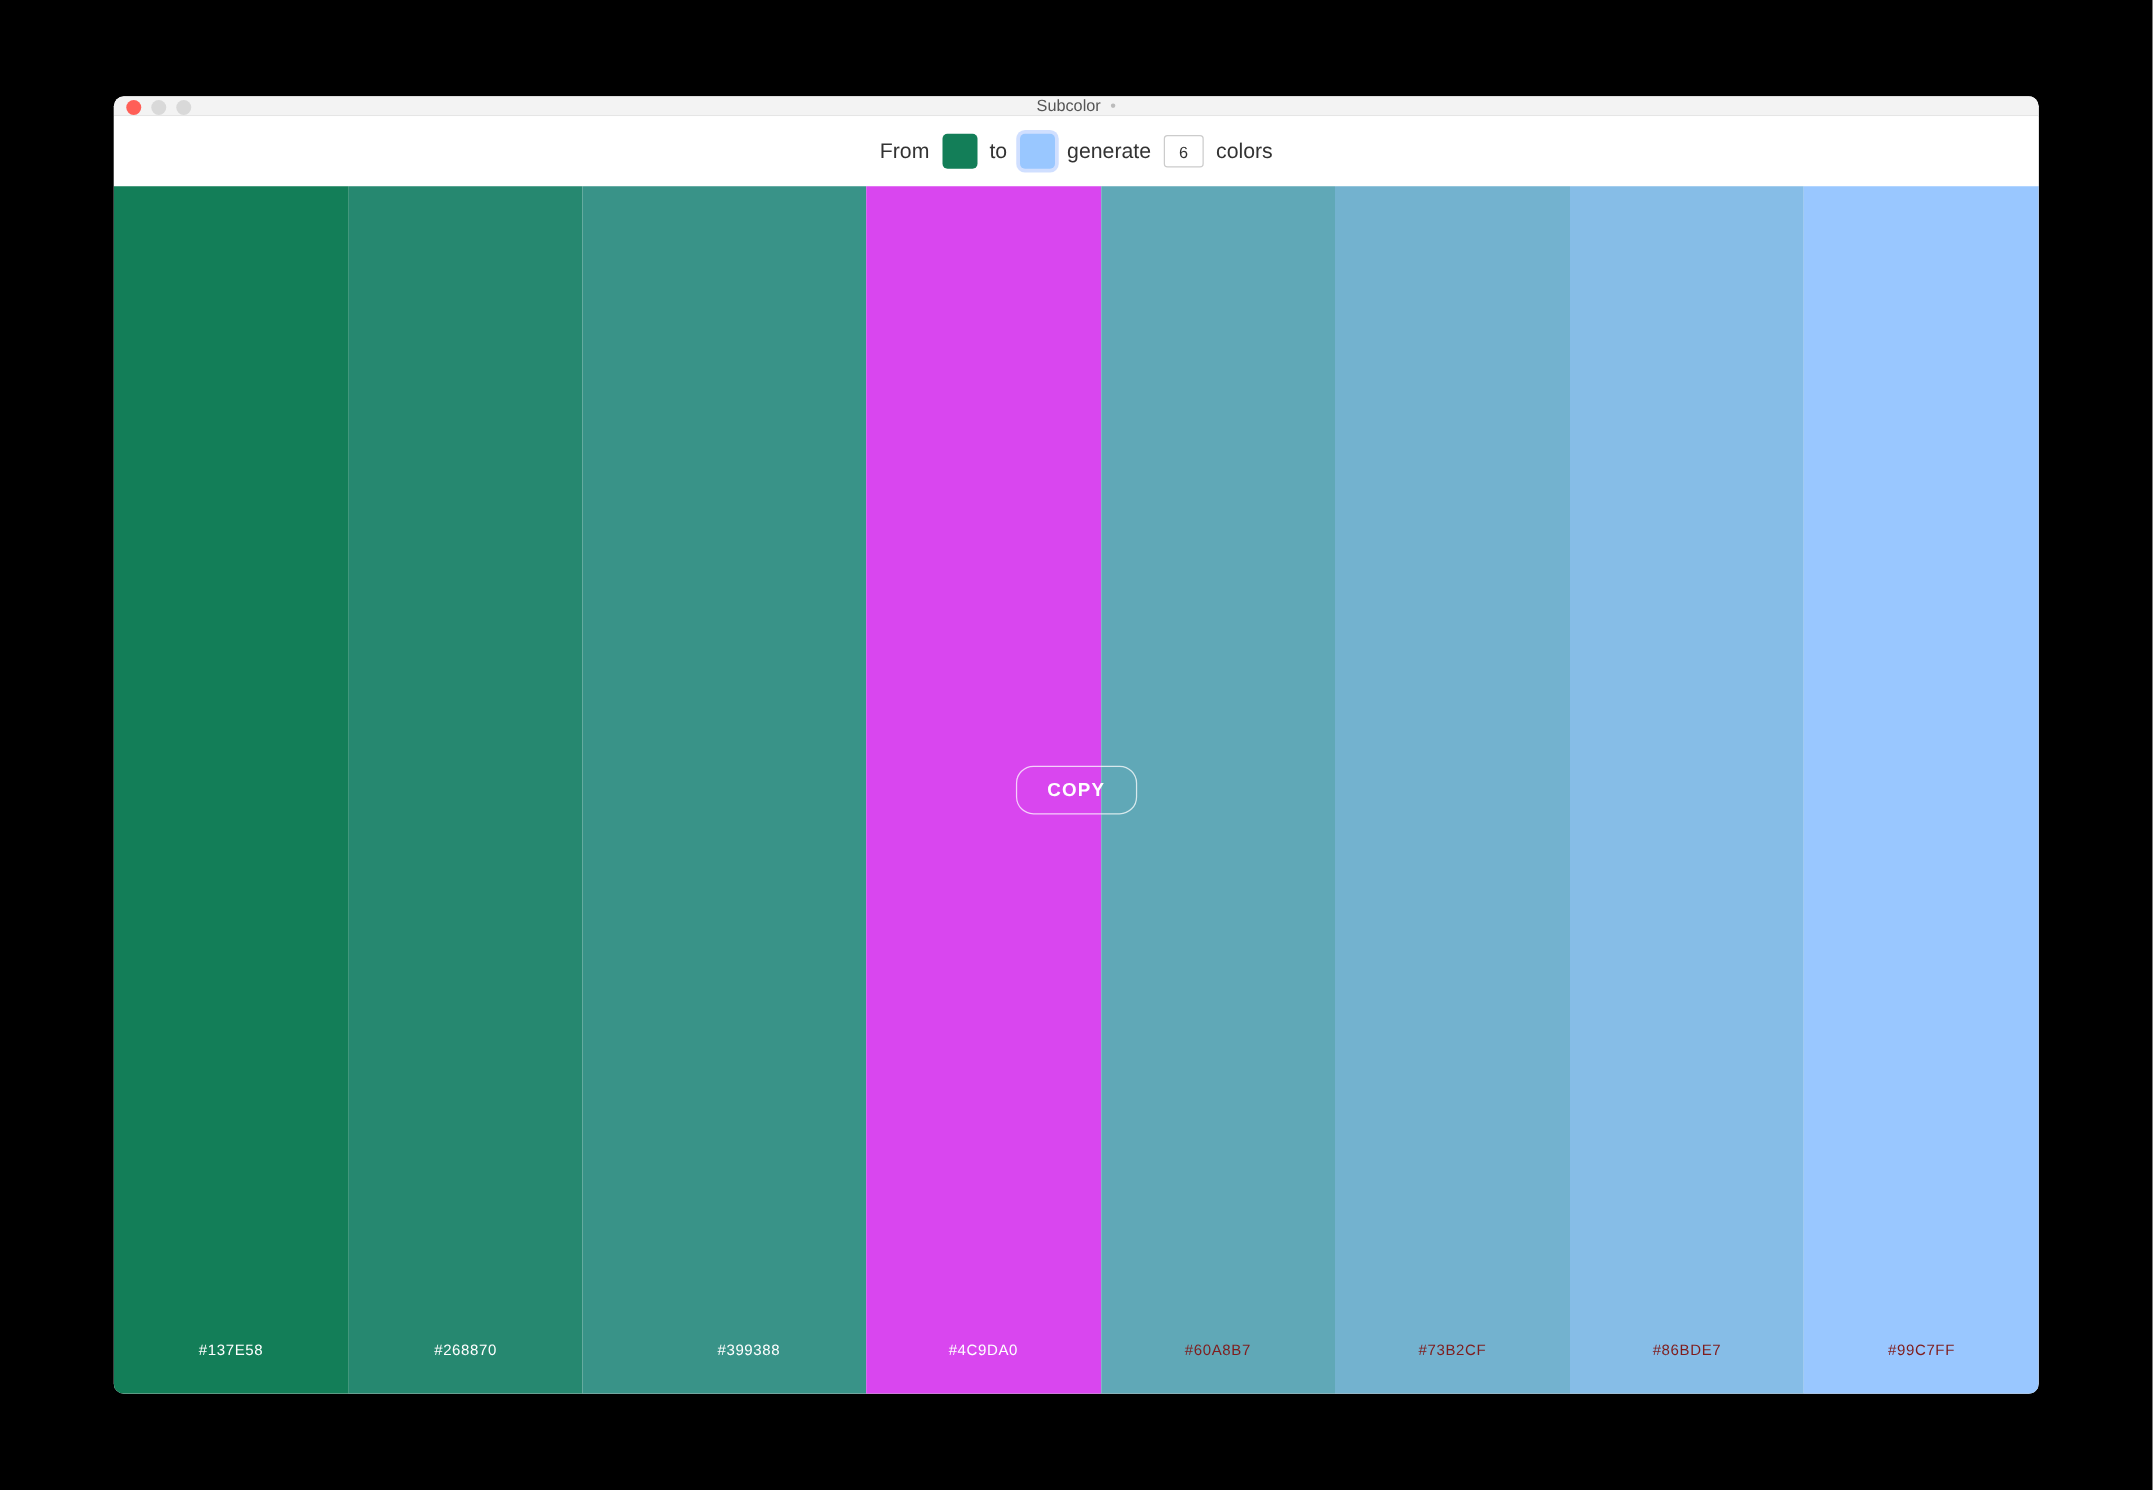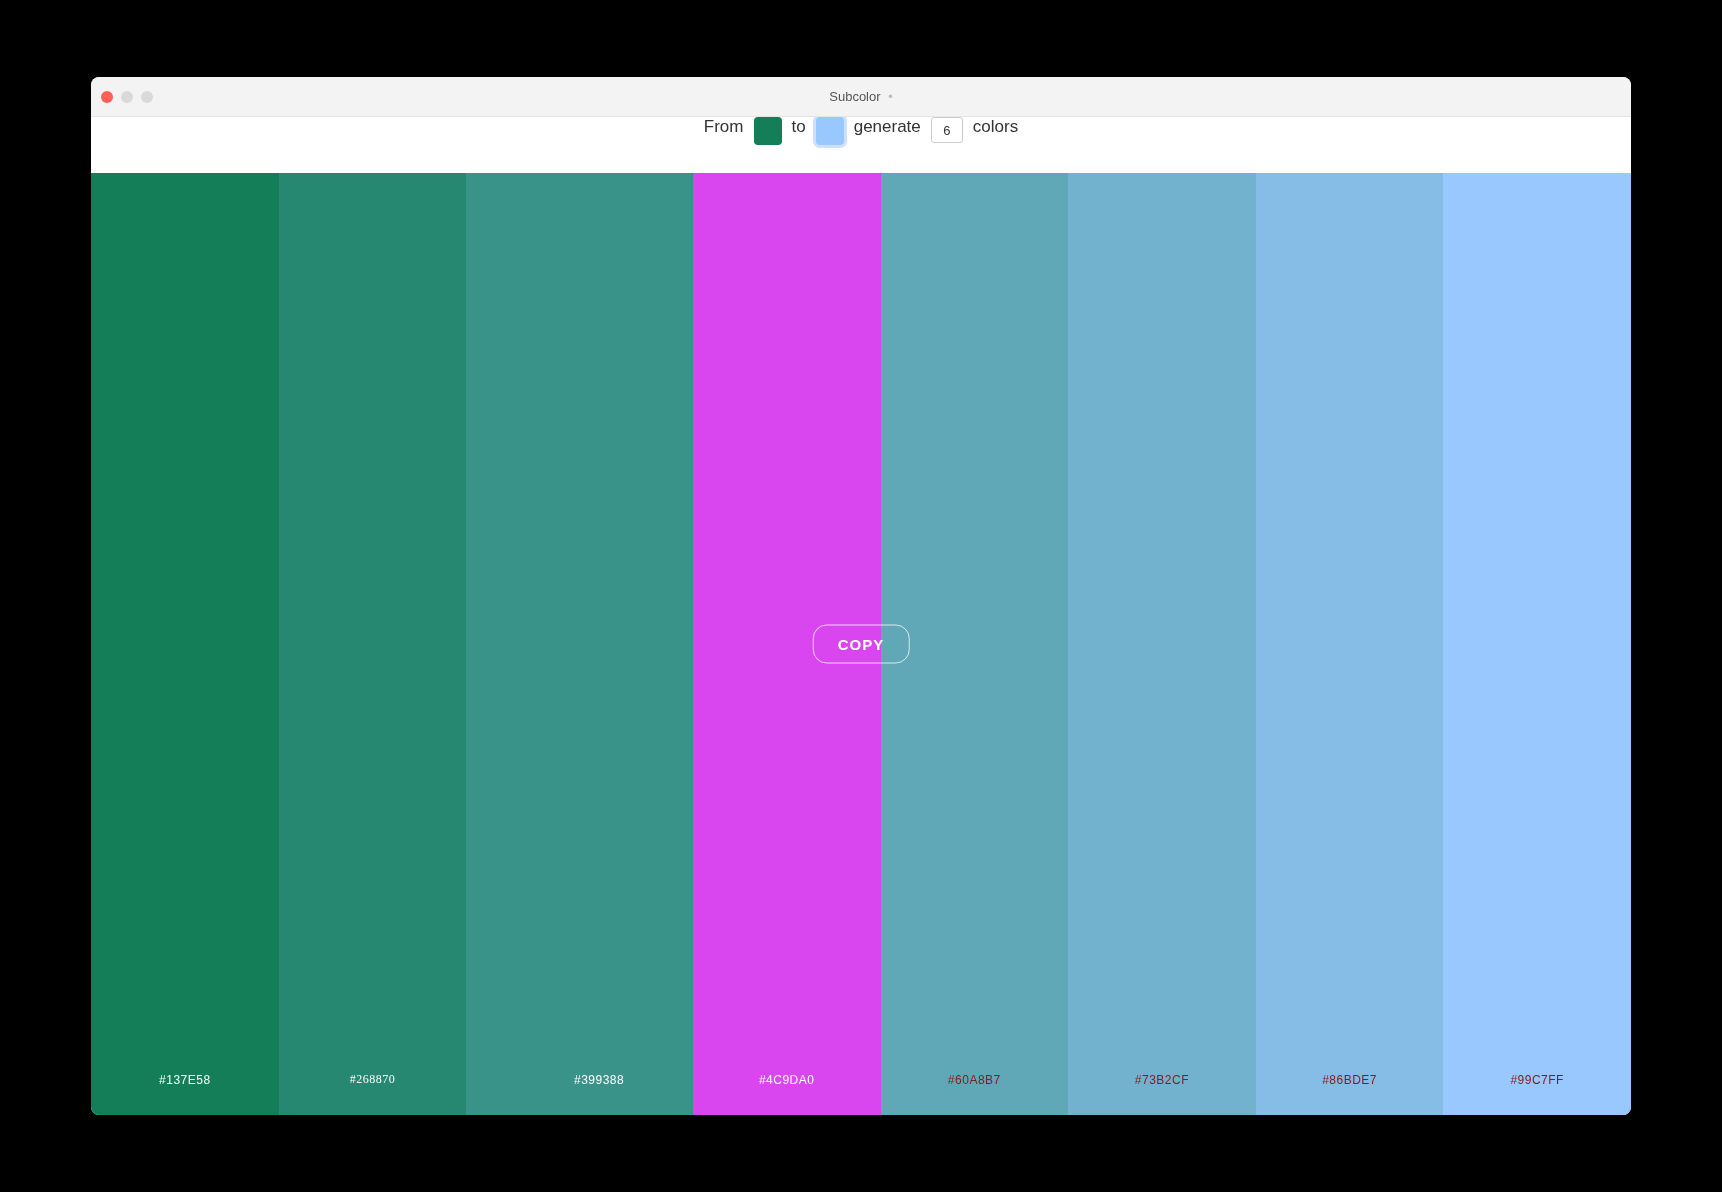--- a/index.html
+++ b/index.html
@@ -16,24 +16,24 @@
       width: 1540px;
       height: 1038px;
       background: #fff;
       border-radius: 8px;
       overflow: hidden;
       box-shadow: 0 20px 60px rgba(0,0,0,0.5);
       display: flex;
       flex-direction: column;
     }
     .titlebar {
-      height: 40px;
+      height: 16px;
       background: #f3f3f3;
       display: flex;
-      align-items: center;
+      align-items: flex-end;
       padding: 0 10px;
       position: relative;
       border-top-left-radius: 8px;
       border-top-right-radius: 8px;
       border-bottom: 1px solid #e5e5e5;
     }
     .traffic-lights {
       display: flex;
       gap: 8px;
     }
@@ -53,21 +53,21 @@
       pointer-events: none;
     }
     .title-text .dot {
       color: #bbb;
       margin-left: 4px;
     }
     .toolbar {
       height: 56px;
       background: #fff;
       display: flex;
-      align-items: flex-start;
+      align-items: center;
       justify-content: center;
       gap: 10px;
       font-size: 17px;
       color: #333;
     }
     .swatch {
       width: 28px;
       height: 28px;
       border-radius: 4px;
       cursor: pointer;
@@ -145,21 +145,21 @@
     <div class="swatch to-swatch" id="swatch-to" style="background: rgb(153, 199, 255);"></div>
     <span>generate</span>
     <input class="num-input" value="6" style="">
     <span>colors</span>
   </div>
 
   <div class="palette" id="palette">
     <div class="col" style="background: rgb(19, 126, 88);">
         <div class="hex light">#137E58</div>
       </div>
-      <div class="col" style="background: rgb(38, 136, 112); font-family: Liberation Serif, serif;">
+      <div class="col" style="background: rgb(38, 136, 112);">
         <div class="hex light">#268870</div>
       </div>
       <div class="col" style="background: rgb(57, 147, 136); padding-left: 39px;">
         <div class="hex light">#399388</div>
       </div>
       <div class="col" style="background: #d946ef;">
         <div class="hex light">#4C9DA0</div>
       </div>
       <div class="col" style="background: rgb(96, 168, 183);">
         <div class="hex dark">#60A8B7</div>

